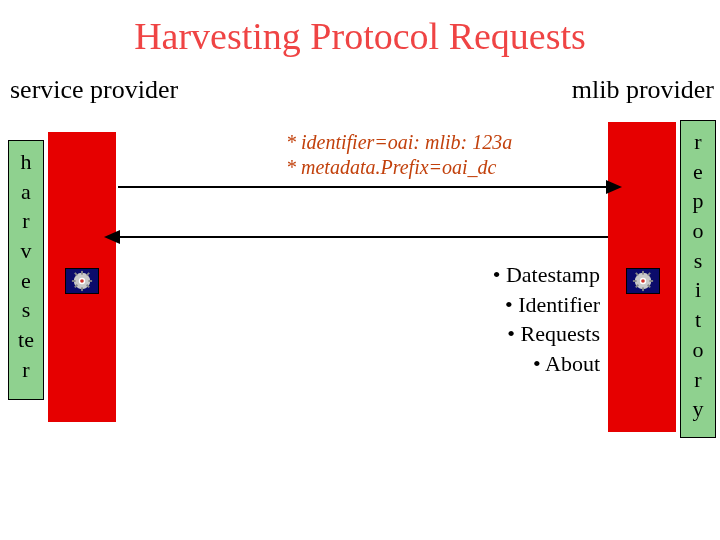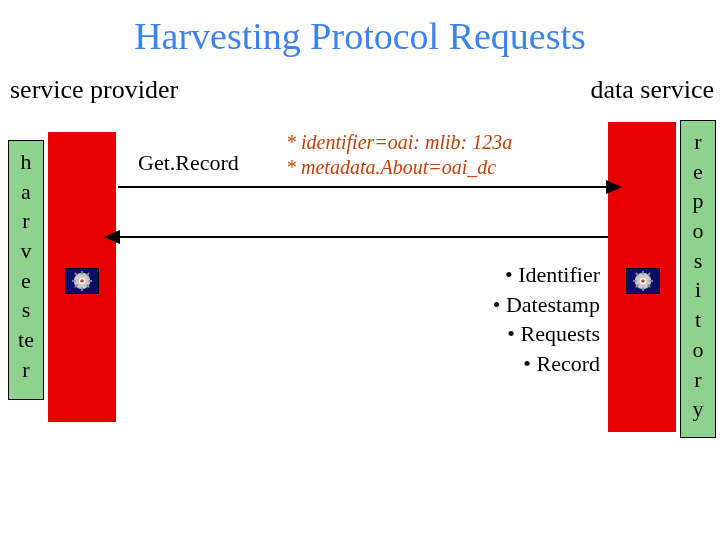--- a/index.html
+++ b/index.html
@@ -9,21 +9,21 @@
     background: #fff;
     font-family: "Times New Roman", Times, serif;
     position: relative;
     overflow: hidden;
   }
   .title {
     font-size: 38px;
     text-align: center;
     padding-top: 14px;
     font-weight: normal;
-    color: #3b82f6;
+    color: #ef4444;
   }
   .sub-left {
     position: absolute;
     top: 75px;
     left: 10px;
     font-size: 26px;
     font-family: Liberation Serif, serif;
     color: #000;
   }
   .sub-right {
@@ -126,21 +126,21 @@
     color: #000;
     text-align: right;
     line-height: 1.35;
   }
 </style>
 </head>
 <body>
 
 <h1 class="title">Harvesting Protocol Requests</h1>
 <div class="sub-left">service provider</div>
-<div class="sub-right">data service</div>
+<div class="sub-right">mlib provider</div>
 
 <div class="diagram">
 
   <div class="red-box red-left"></div>
   <div class="red-box red-right"></div>
 
   <div class="green-box green-left">
     <div>h</div>
     <div>a</div>
     <div>r</div>
@@ -197,26 +197,25 @@
       <circle cx="12" cy="12" r="3.5" fill="#fff"></circle>
       <circle cx="12" cy="12" r="2" fill="#d0342c"></circle>
     </svg>
   </div>
 
   <div class="arrow-line arrow-top"></div>
   <div class="arrow-head arrow-head-right"></div>
   <div class="arrow-line arrow-bottom"></div>
   <div class="arrow-head arrow-head-left"></div>
 
-  <div class="req-verb">Get.Record</div>
   <div class="req-params">
     <div>* identifier=oai: mlib: 123a</div>
-    <div>* metadata.About=oai_dc</div>
+    <div>* metadata.Prefix=oai_dc</div>
   </div>
 
   <div class="resp-block">
+    <div>• Datestamp</div>
     <div>• Identifier</div>
-    <div>• Datestamp</div>
     <div>• Requests</div>
-    <div>• Record</div>
+    <div>• About</div>
   </div>
 
 </div>
 
 </body></html>

